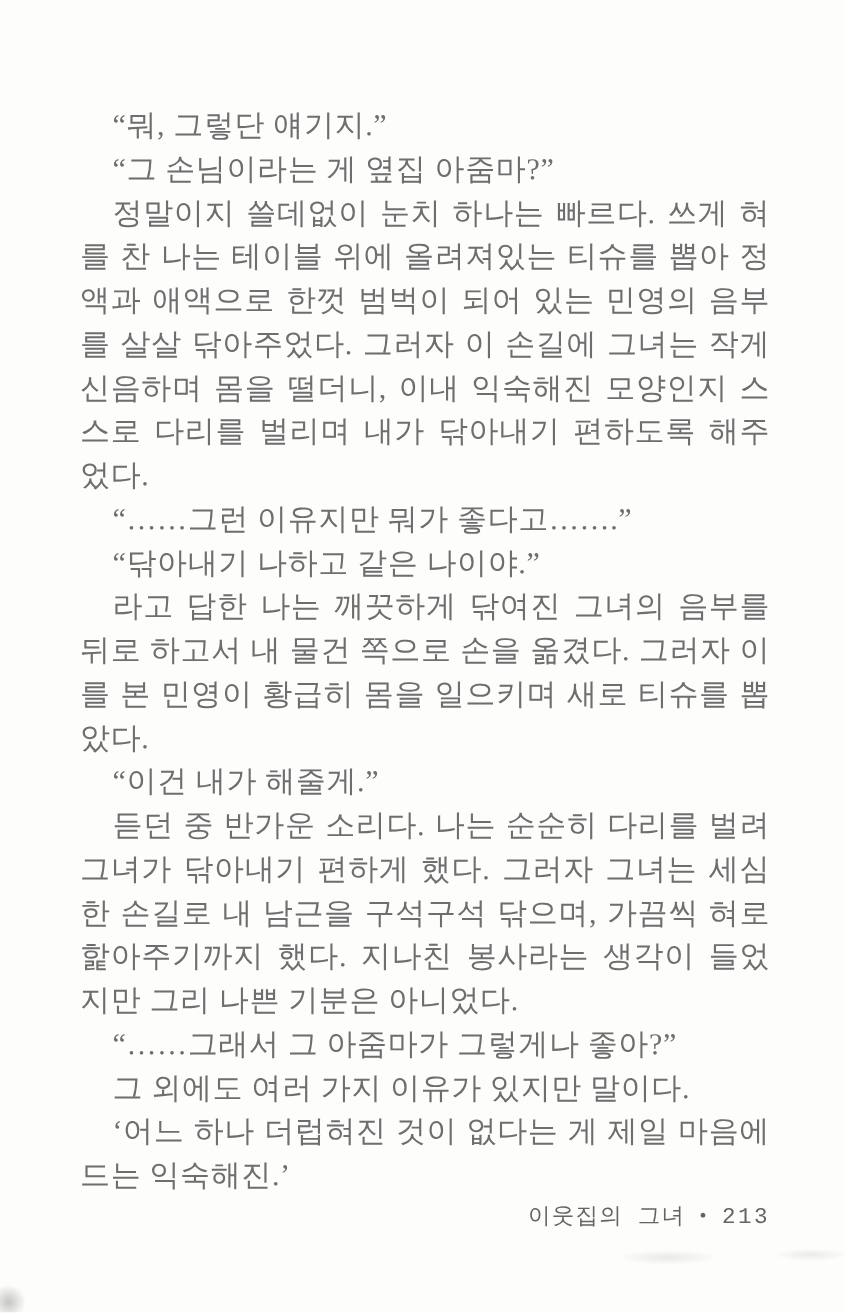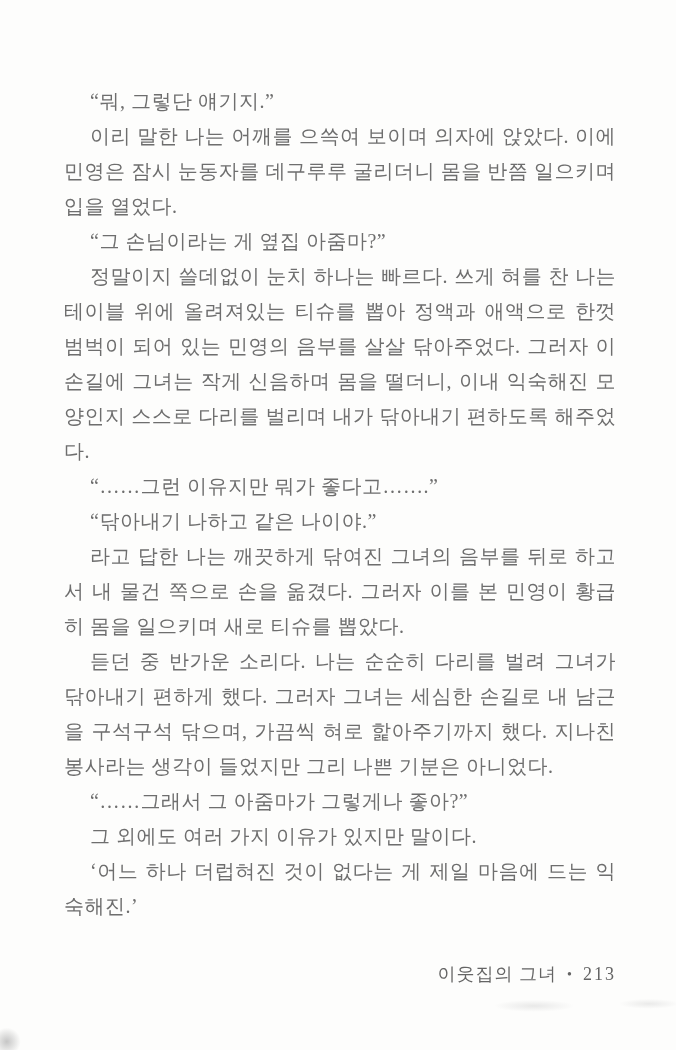--- a/index.html
+++ b/index.html
@@ -17,66 +17,67 @@
       radial-gradient(ellipse 40px 6px at 79% 95.8%, rgba(185,185,185,0.30) 0%, rgba(185,185,185,0.0) 100%),
       radial-gradient(ellipse 30px 5px at 96% 95.6%, rgba(185,185,185,0.28) 0%, rgba(185,185,185,0.0) 100%),
       linear-gradient(#fdfdfc, #fdfdfc);
     font-family: "Liberation Serif", "DejaVu Serif", serif;
   }
   .text-block {
     position: absolute;
     left: 64px;
     top: 84px;
     width: 552px;
-    font-size: 20px;
+    font-size: 24px;
     line-height: 35px;
     color: #6e6e6e;
     text-align: justify;
     word-break: break-all;
     letter-spacing: 0.5px;
   }
   .text-block p {
     margin: 0;
     padding: 0;
     text-indent: 26px;
   }
   .page-footer {
     position: absolute;
     top: 960px;
     right: 60px;
     font-size: 18px;
     line-height: 28px;
     color: #646464;
     letter-spacing: 1px;
     text-align: left;
+    font-family: Liberation Mono, monospace;
   }
   .page-footer .sep {
     display: inline-block;
     margin: 0 10px;
     font-size: 14px;
     vertical-align: 1px;
   }
   .page-footer .pagenum {
     display: inline-block;
     letter-spacing: 2px;
   }
 </style>
 </head>
 <body>
 
 <div class="scan-page">
 
   <div class="text-block">
     <p>“뭐, 그렇단 얘기지.”</p>
-    <p>이리 말한 나는 어깨를 으쓱여 보이며 의자에 앉았다. 이에 민영은 잠시 눈동자를 데구루루 굴리더니 몸을 반쯤 일으키며 입을 열었다.</p>
     <p>“그 손님이라는 게 옆집 아줌마?”</p>
     <p>정말이지 쓸데없이 눈치 하나는 빠르다. 쓰게 혀를 찬 나는 테이블 위에 올려져있는 티슈를 뽑아 정액과 애액으로 한껏 범벅이 되어 있는 민영의 음부를 살살 닦아주었다. 그러자 이 손길에 그녀는 작게 신음하며 몸을 떨더니, 이내 익숙해진 모양인지 스스로 다리를 벌리며 내가 닦아내기 편하도록 해주었다.</p>
     <p>“……그런 이유지만 뭐가 좋다고…….”</p>
     <p>“닦아내기 나하고 같은 나이야.”</p>
     <p>라고 답한 나는 깨끗하게 닦여진 그녀의 음부를 뒤로 하고서 내 물건 쪽으로 손을 옮겼다. 그러자 이를 본 민영이 황급히 몸을 일으키며 새로 티슈를 뽑았다.</p>
+    <p>“이건 내가 해줄게.”</p>
     <p>듣던 중 반가운 소리다. 나는 순순히 다리를 벌려 그녀가 닦아내기 편하게 했다. 그러자 그녀는 세심한 손길로 내 남근을 구석구석 닦으며, 가끔씩 혀로 핥아주기까지 했다. 지나친 봉사라는 생각이 들었지만 그리 나쁜 기분은 아니었다.</p>
     <p>“……그래서 그 아줌마가 그렇게나 좋아?”</p>
     <p>그 외에도 여러 가지 이유가 있지만 말이다.</p>
     <p>‘어느 하나 더럽혀진 것이 없다는 게 제일 마음에 드는 익숙해진.’</p>
   </div>
 
   <div class="page-footer">
     <span>이웃집의 그녀</span><span class="sep">•</span><span class="pagenum">213</span>
   </div>
 

